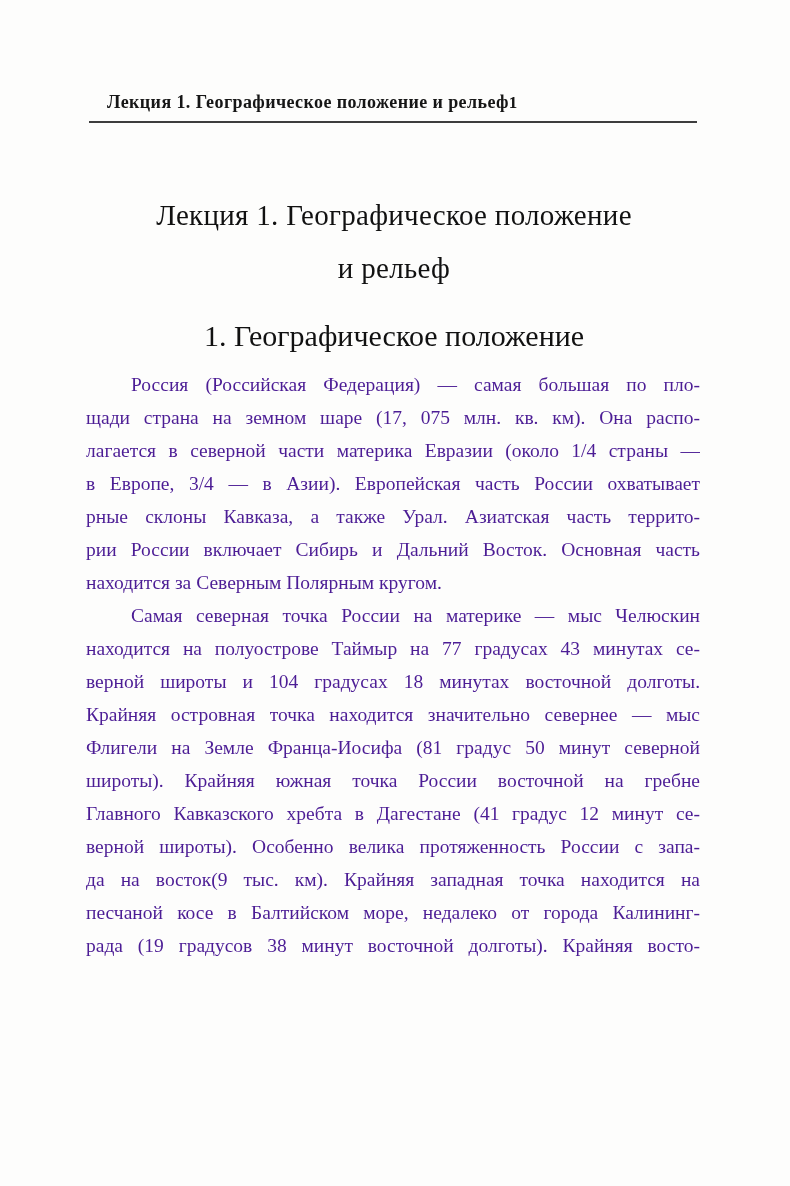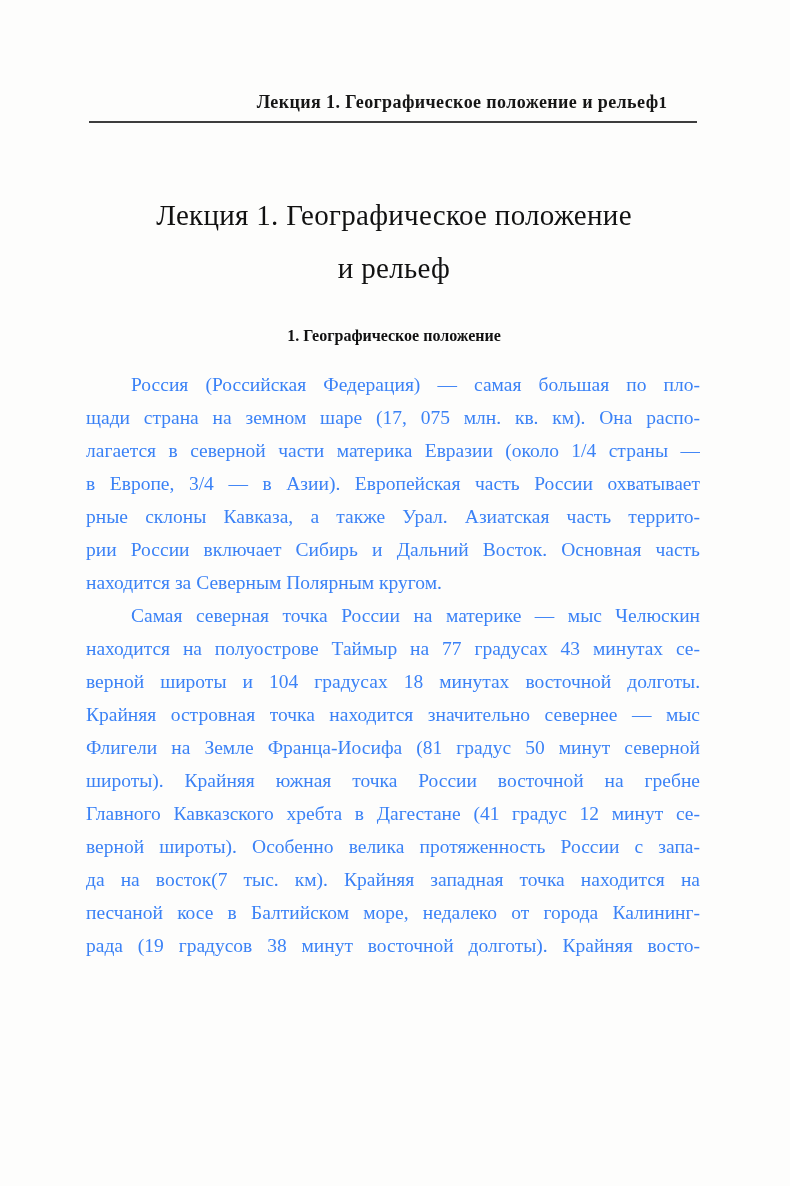--- a/index.html
+++ b/index.html
@@ -16,21 +16,21 @@
     color: #1d1d1d;
     overflow: hidden;
   }
   
   .running-head {
     position: absolute;
     top: 90px;
     left: 89px;
     width: 608px;
     display: flex;
-    justify-content: flex-end;
+    justify-content: flex-start;
     align-items: baseline;
     font-weight: bold;
     font-size: 18px;
     line-height: 24px;
     color: #161616;
   }
   .running-head .title-part { letter-spacing: 0.4px; padding-left: 18px; }
   .running-head .pagenum { padding-right: 30px; font-size: 17px; }
   .head-rule {
     position: absolute;
@@ -53,34 +53,34 @@
     color: #111;
     letter-spacing: 0.3px;
   }
   
   .section-heading {
     position: absolute;
     top: 320px;
     left: 88px;
     width: 612px;
     text-align: center;
-    font-weight: bold;
-    font-size: 16px;
+    font-weight: normal;
+    font-size: 30px;
     line-height: 32px;
     color: #111;
   }
   
   .body-text {
     position: absolute;
     top: 368px;
     left: 86px;
     width: 614px;
     font-size: 19.5px;
     line-height: 33px;
-    color: #3b82f6;
+    color: #4c1d95;
   }
   .para { margin: 0; }
   .line {
     text-align: justify;
     text-align-last: justify;
     white-space: normal;
     height: 33px;
     overflow: hidden;
   }
   .line.indent { text-indent: 45px; }
@@ -119,19 +119,19 @@
 
     <div class="para">
       <div class="line indent">Самая северная точка России на материке — мыс Челюскин</div>
       <div class="line">находится на полуострове Таймыр на 77 градусах 43 минутах се-</div>
       <div class="line">верной широты и 104 градусах 18 минутах восточной долготы.</div>
       <div class="line">Крайняя островная точка находится значительно севернее — мыс</div>
       <div class="line">Флигели на Земле Франца-Иосифа (81 градус 50 минут северной</div>
       <div class="line">широты). Крайняя южная точка России восточной на гребне</div>
       <div class="line">Главного Кавказского хребта в Дагестане (41 градус 12 минут се-</div>
       <div class="line">верной широты). Особенно велика протяженность России с запа-</div>
-      <div class="line">да на восток(7 тыс. км). Крайняя западная точка находится на</div>
+      <div class="line">да на восток(9 тыс. км). Крайняя западная точка находится на</div>
       <div class="line">песчаной косе в Балтийском море, недалеко от города Калининг-</div>
       <div class="line">рада (19 градусов 38 минут восточной долготы). Крайняя восто-</div>
     </div>
 
   </div>
 </div>
 
 </body></html>

